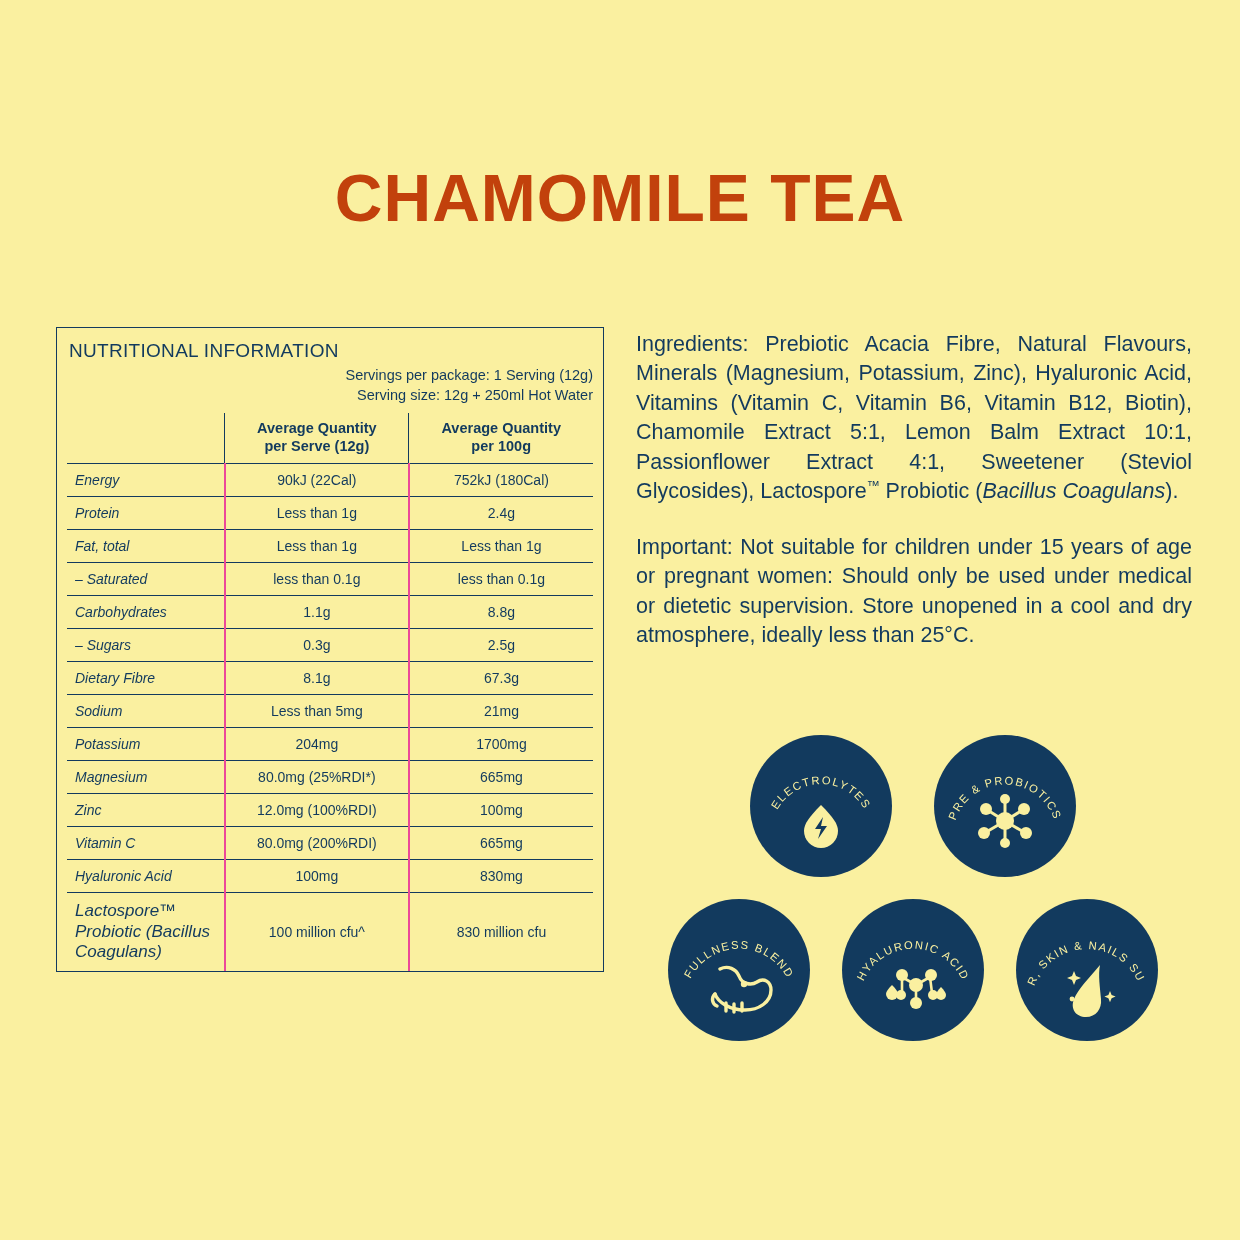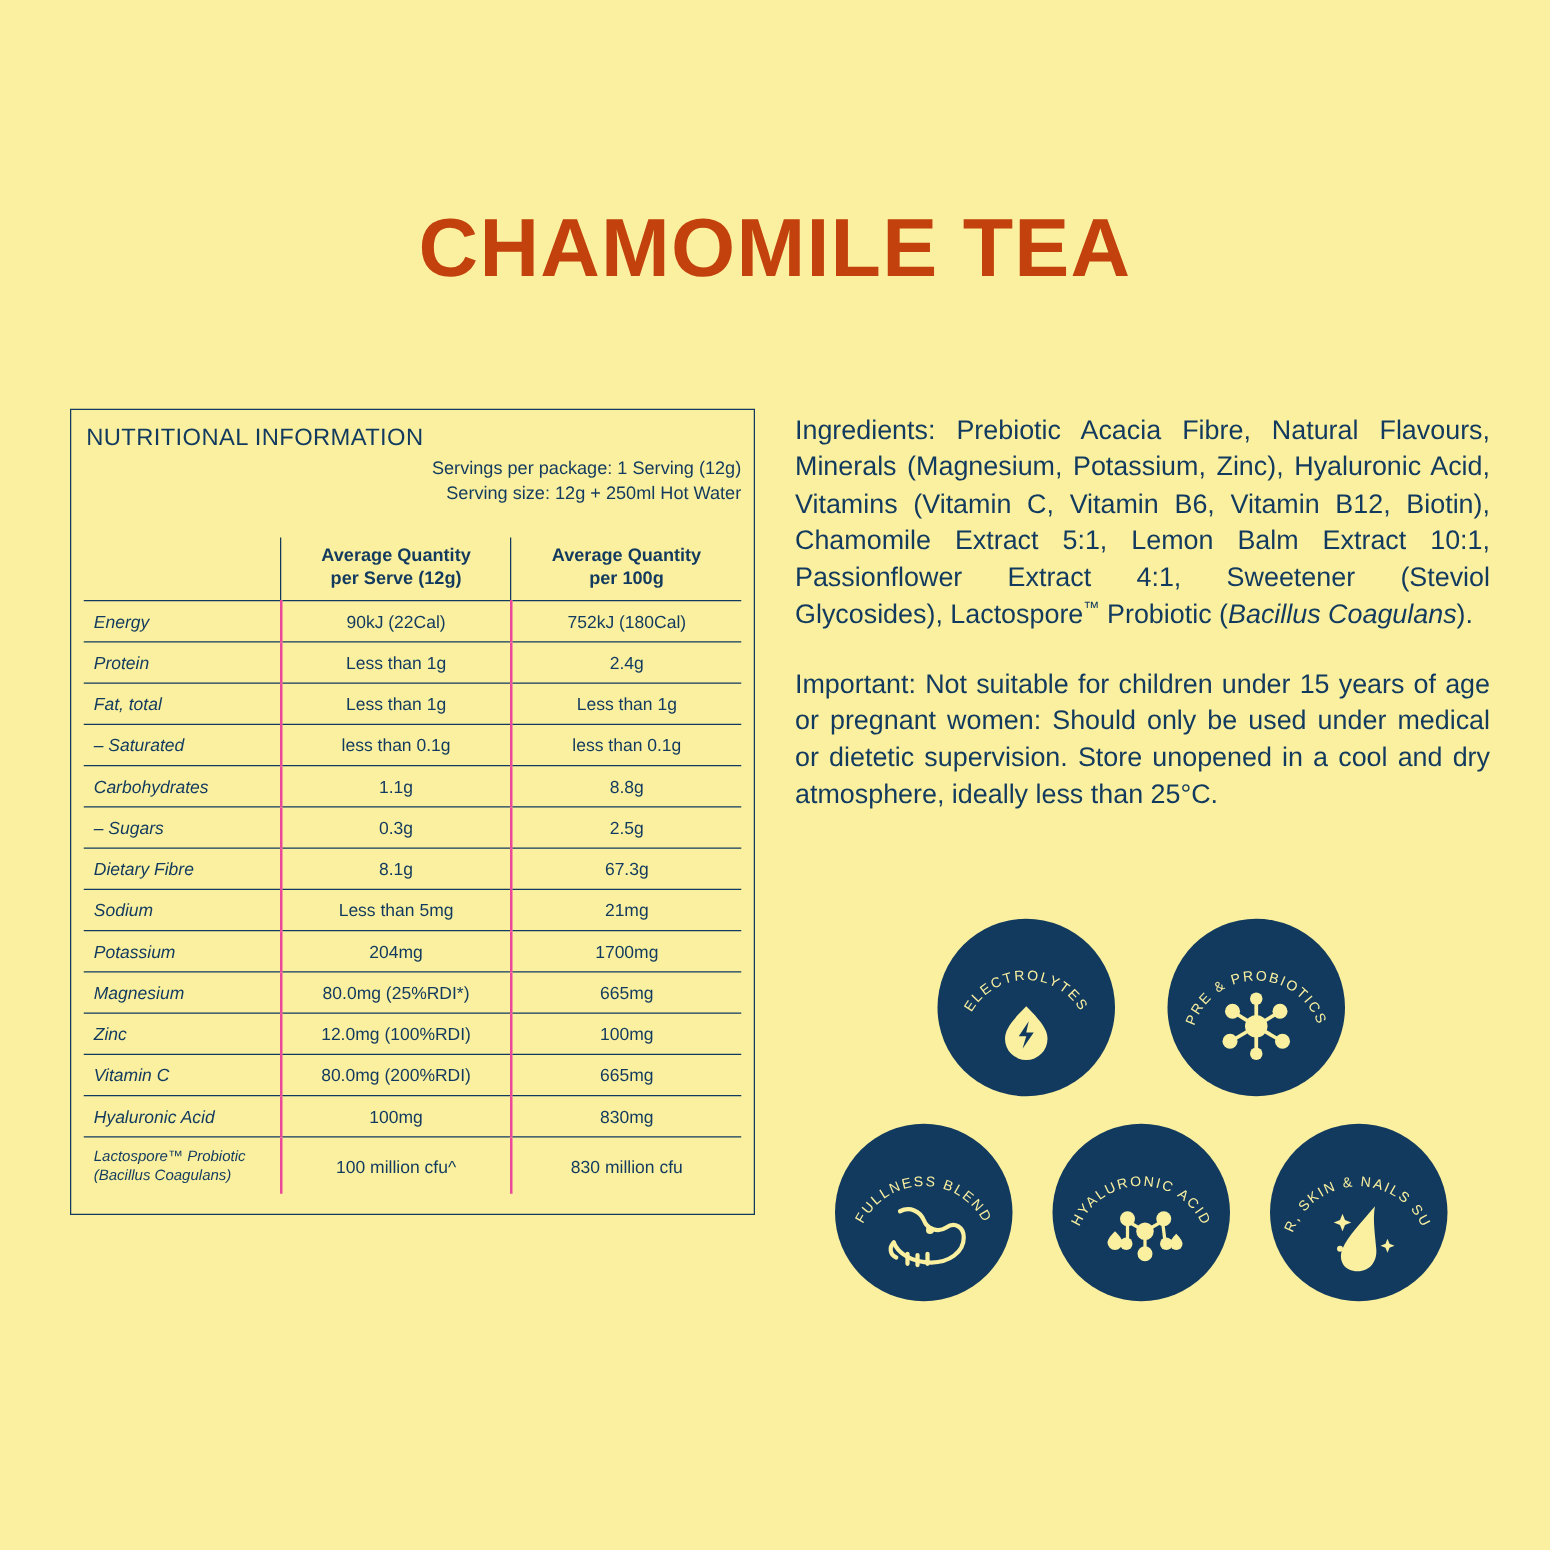--- a/index.html
+++ b/index.html
@@ -23,37 +23,37 @@
   }
 
   
   .nutri-wrap {
     position: absolute;
     left: 56px; top: 327px;
     width: 548px;
   }
   .nutri-box {
     border: 1.5px solid #123a5e;
-    padding: 10px 10px 16px 10px;
+    padding: 10px 10px 0 10px;
   }
   .nutri-head {
     font-size: 19px;
     letter-spacing: .3px;
     margin: 2px 0 4px 2px;
   }
   .nutri-sub {
     font-size: 14.5px;
     line-height: 1.35;
     margin-left: 2px;
     text-align: right;
   }
   table.nutri {
     width: 100%;
     border-collapse: collapse;
-    margin-top: 25px;
+    margin-top: 8px;
     font-size: 14px;
   }
   table.nutri th, table.nutri td {
     border-top: 1px solid #123a5e;
     padding: 8px 6px;
     vertical-align: middle;
   }
   table.nutri tr:first-child th { border-top: none; }
   table.nutri col.c1 { width: 30%; }
   table.nutri col.c2 { width: 35%; }
@@ -72,21 +72,21 @@
     font-weight: normal;
     padding-left: 8px;
     font-style: italic;
   }
   table.nutri td.val {
     border-left: 2px solid #ec4899;
     text-align: center;
   }
   table.nutri tr.lastrow td { border-bottom: none; }
   .label.small {
-    font-size: 12px;
+    font-size: 17px;
     line-height: 1.2;
   }
   .footnotes {
     margin-top: 10px;
     font-size: 13px;
     line-height: 1.5;
   }
   .footnotes .row2 { display: flex; gap: 42px; }
 
   

